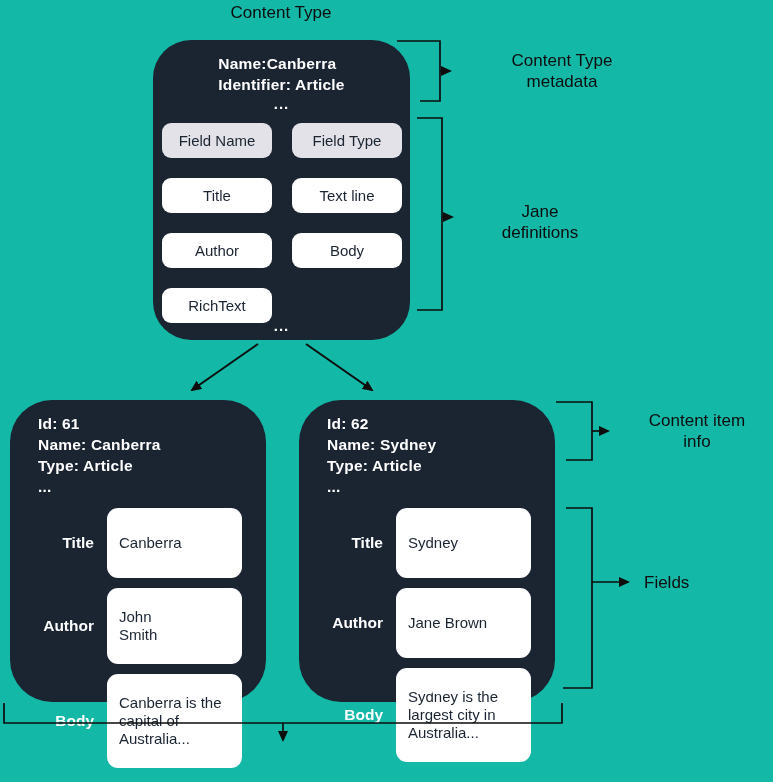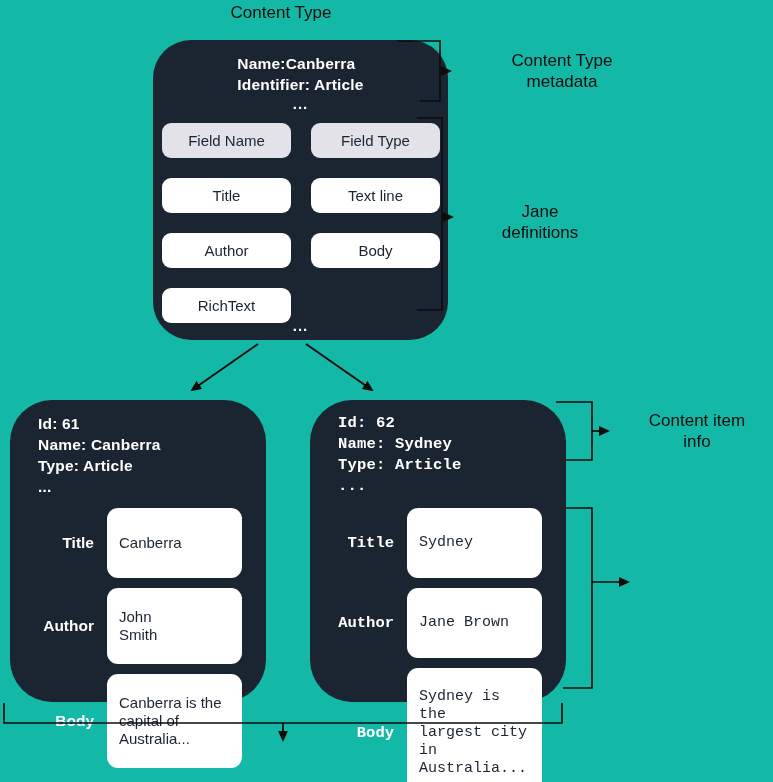--- a/index.html
+++ b/index.html
@@ -10,24 +10,24 @@
     --text-on-dark:#ffffff;
     --text-dark:#1b2532;
   }
   html,body{margin:0;padding:0;background:#fff;}
   .canvas{
     position:relative;width:773px;height:782px;background:#14b8a6;overflow:hidden;
     font-family:"Liberation Sans","DejaVu Sans",sans-serif;color:#111;
   }
   
   .card{position:absolute;background:var(--card-bg);color:var(--text-on-dark);}
-  .type-card{left:153px;top:40px;width:295px;height:300px;border-radius:38px;}
+  .type-card{left:153px;top:40px;width:257px;height:300px;border-radius:38px;}
   .item-card{top:400px;width:256px;height:302px;border-radius:42px;}
   .item-card.left{left:10px;}
-  .item-card.right{left:310px;font-family:Liberation Mono, monospace;}
+  .item-card.right{left:299px;}
 
   .type-meta-wrap{text-align:center;padding-top:13px;}
   .type-meta{display:inline-block;text-align:left;font-weight:bold;font-size:15.5px;line-height:21px;letter-spacing:.2px;white-space:pre-line;}
   .mid-ellipsis{text-align:center;font-weight:bold;font-size:15px;line-height:18px;letter-spacing:1px;}
 
   .field-grid{position:absolute;left:9px;right:8px;top:83px;display:grid;grid-template-columns:1fr 1fr;column-gap:20px;row-gap:14px;gap:20px;}
   .cell{height:35px;border-radius:9px;background:var(--cell-bg);color:var(--text-dark);
         display:flex;align-items:center;justify-content:center;font-size:15px;}
   .cell.header{background:var(--header-cell-bg);}
   .bottom-ellipsis{position:absolute;left:0;right:0;bottom:6px;text-align:center;font-weight:bold;font-size:15px;letter-spacing:1px;}
@@ -128,20 +128,21 @@
     </div>
     <div class="bottom-ellipsis">...</div>
   </div>
 
   <div class="diagram-label" id="lbl-ct-metadata">Content Type
 metadata</div>
   <div class="diagram-label" id="lbl-field-defs">Jane
 definitions</div>
   <div class="diagram-label" id="lbl-item-info">Content item
 info</div>
+  <div class="diagram-label" id="lbl-fields">Fields</div>
 
   <svg class="decor" width="773" height="782" viewBox="0 0 773 782">
     <defs>
       <marker id="arr" markerWidth="11" markerHeight="10" refX="9" refY="5" orient="auto" markerUnits="userSpaceOnUse">
         <path class="arrowhead" d="M0,0 L11,5 L0,10 Z"></path>
       </marker>
     </defs>
 
     <path class="br" d="M397 41 H440 V101 H420"></path>
     <line x1="440" y1="71" x2="450" y2="71" marker-end="url(#arr)"></line>

